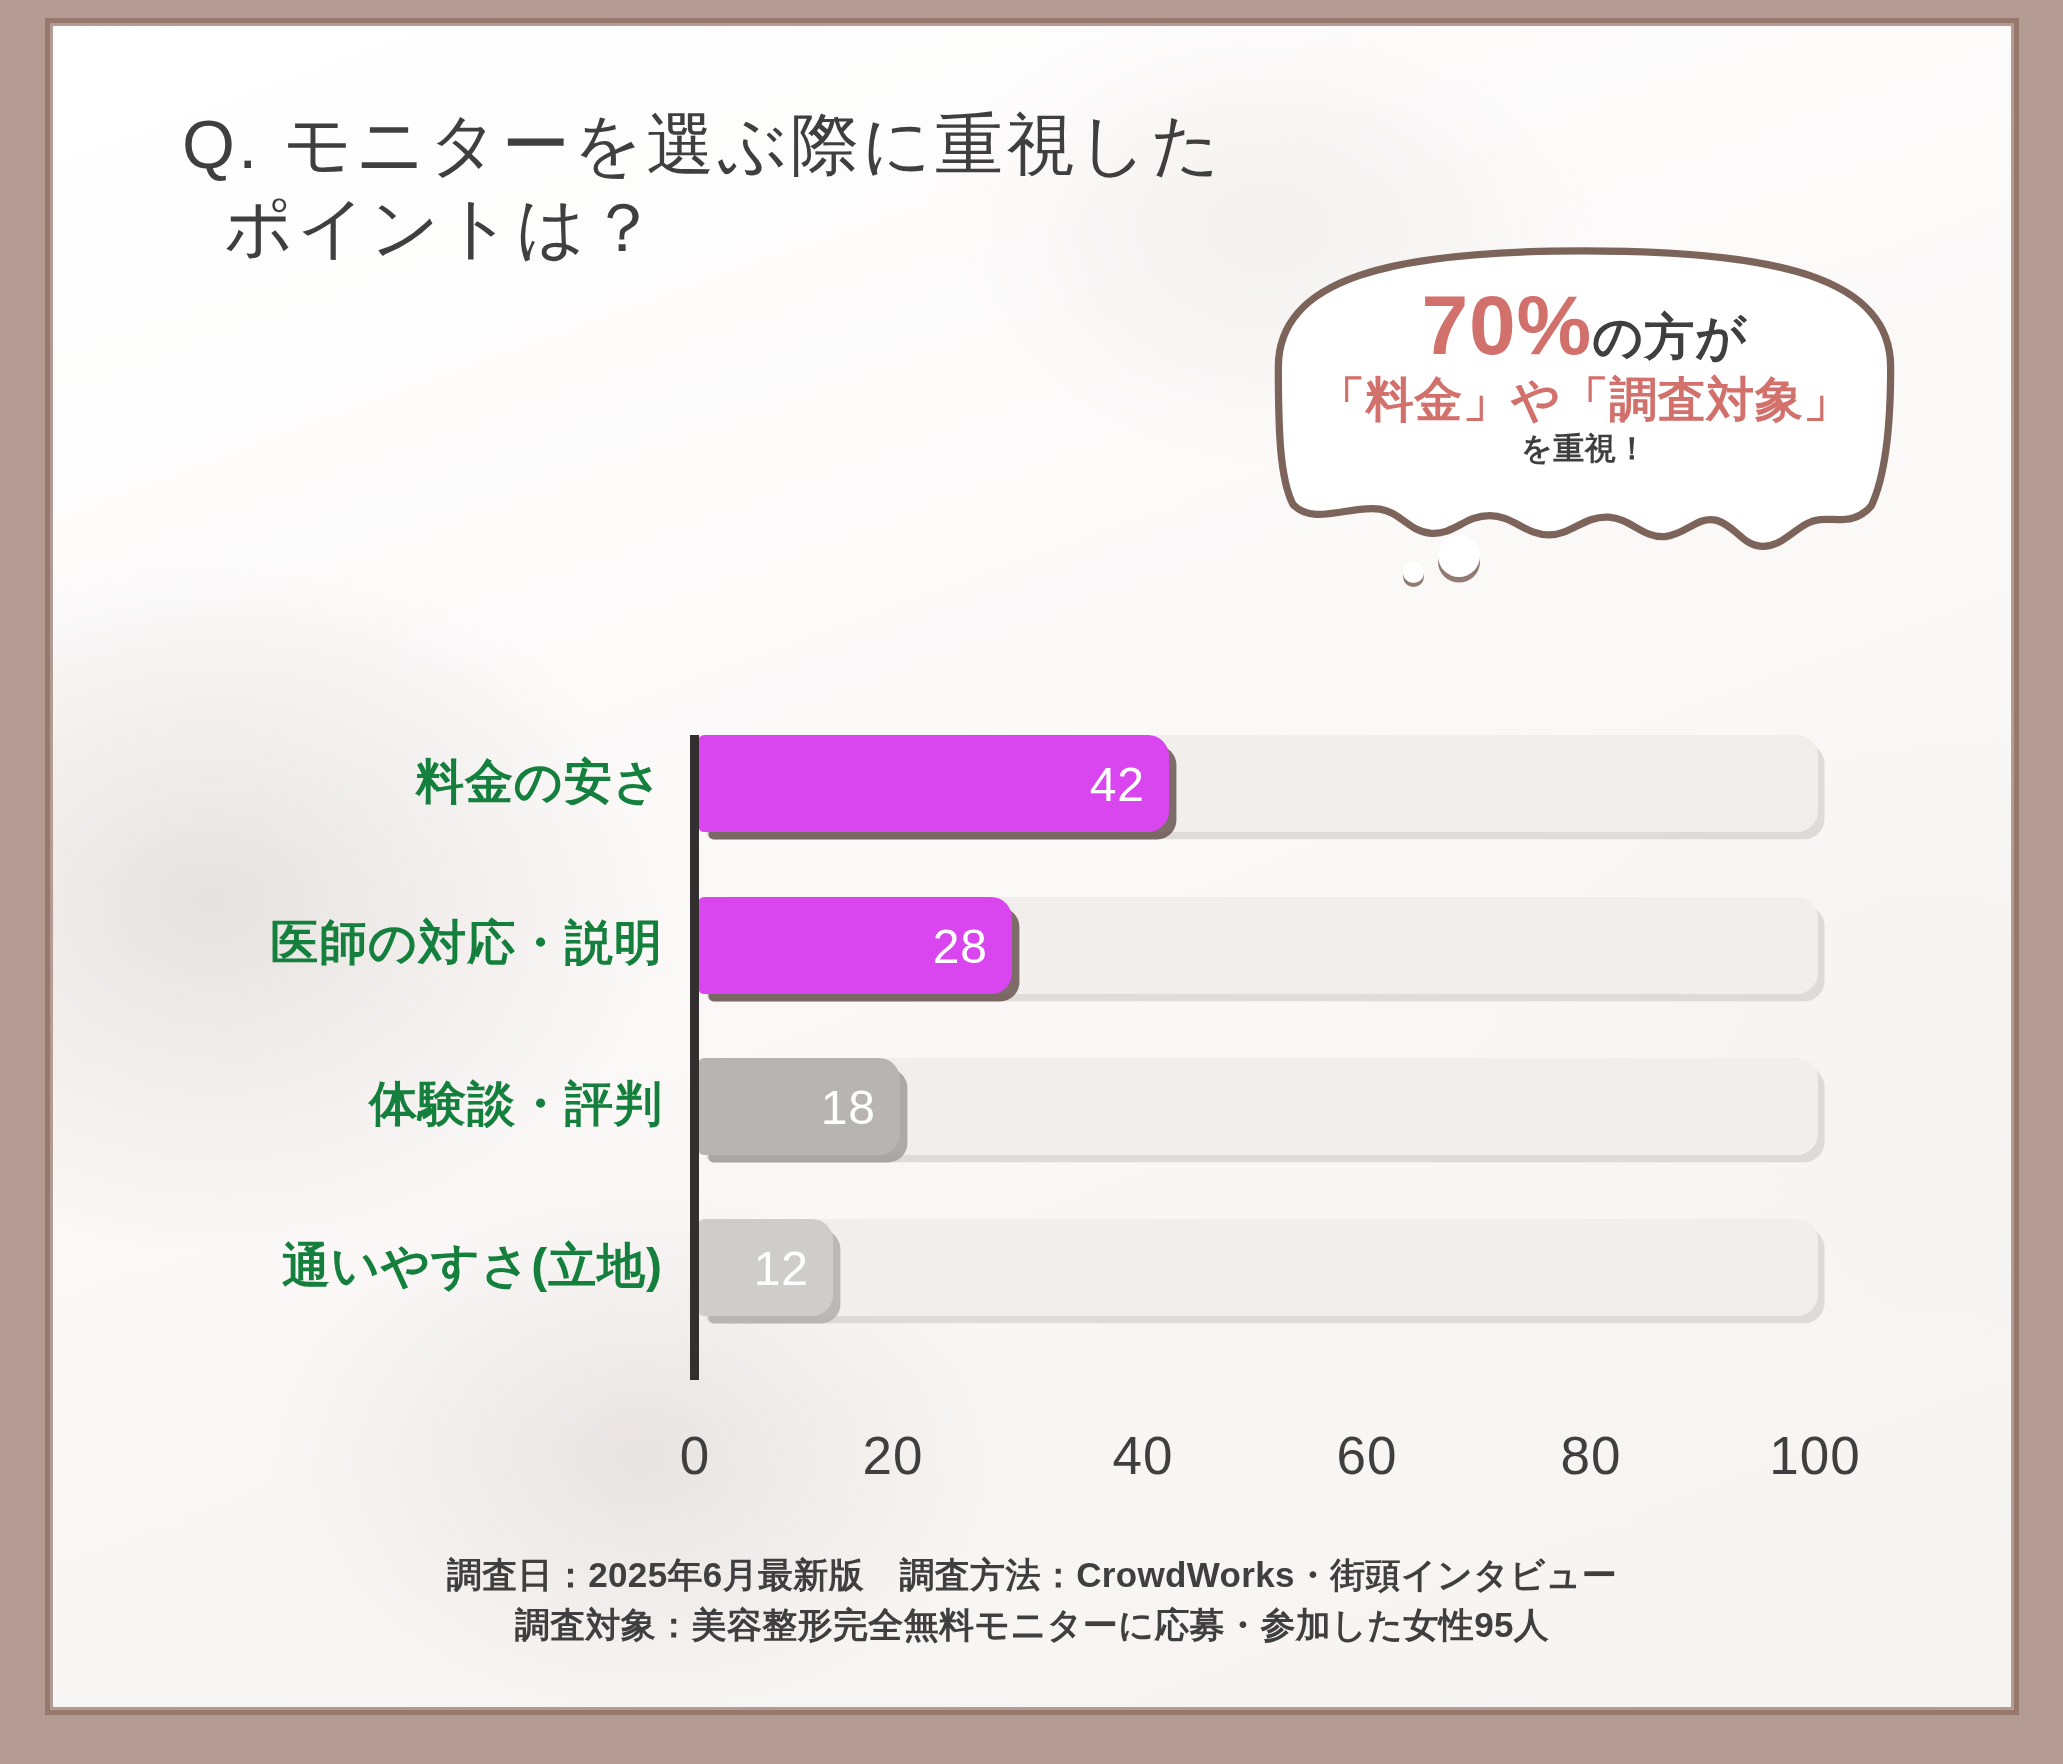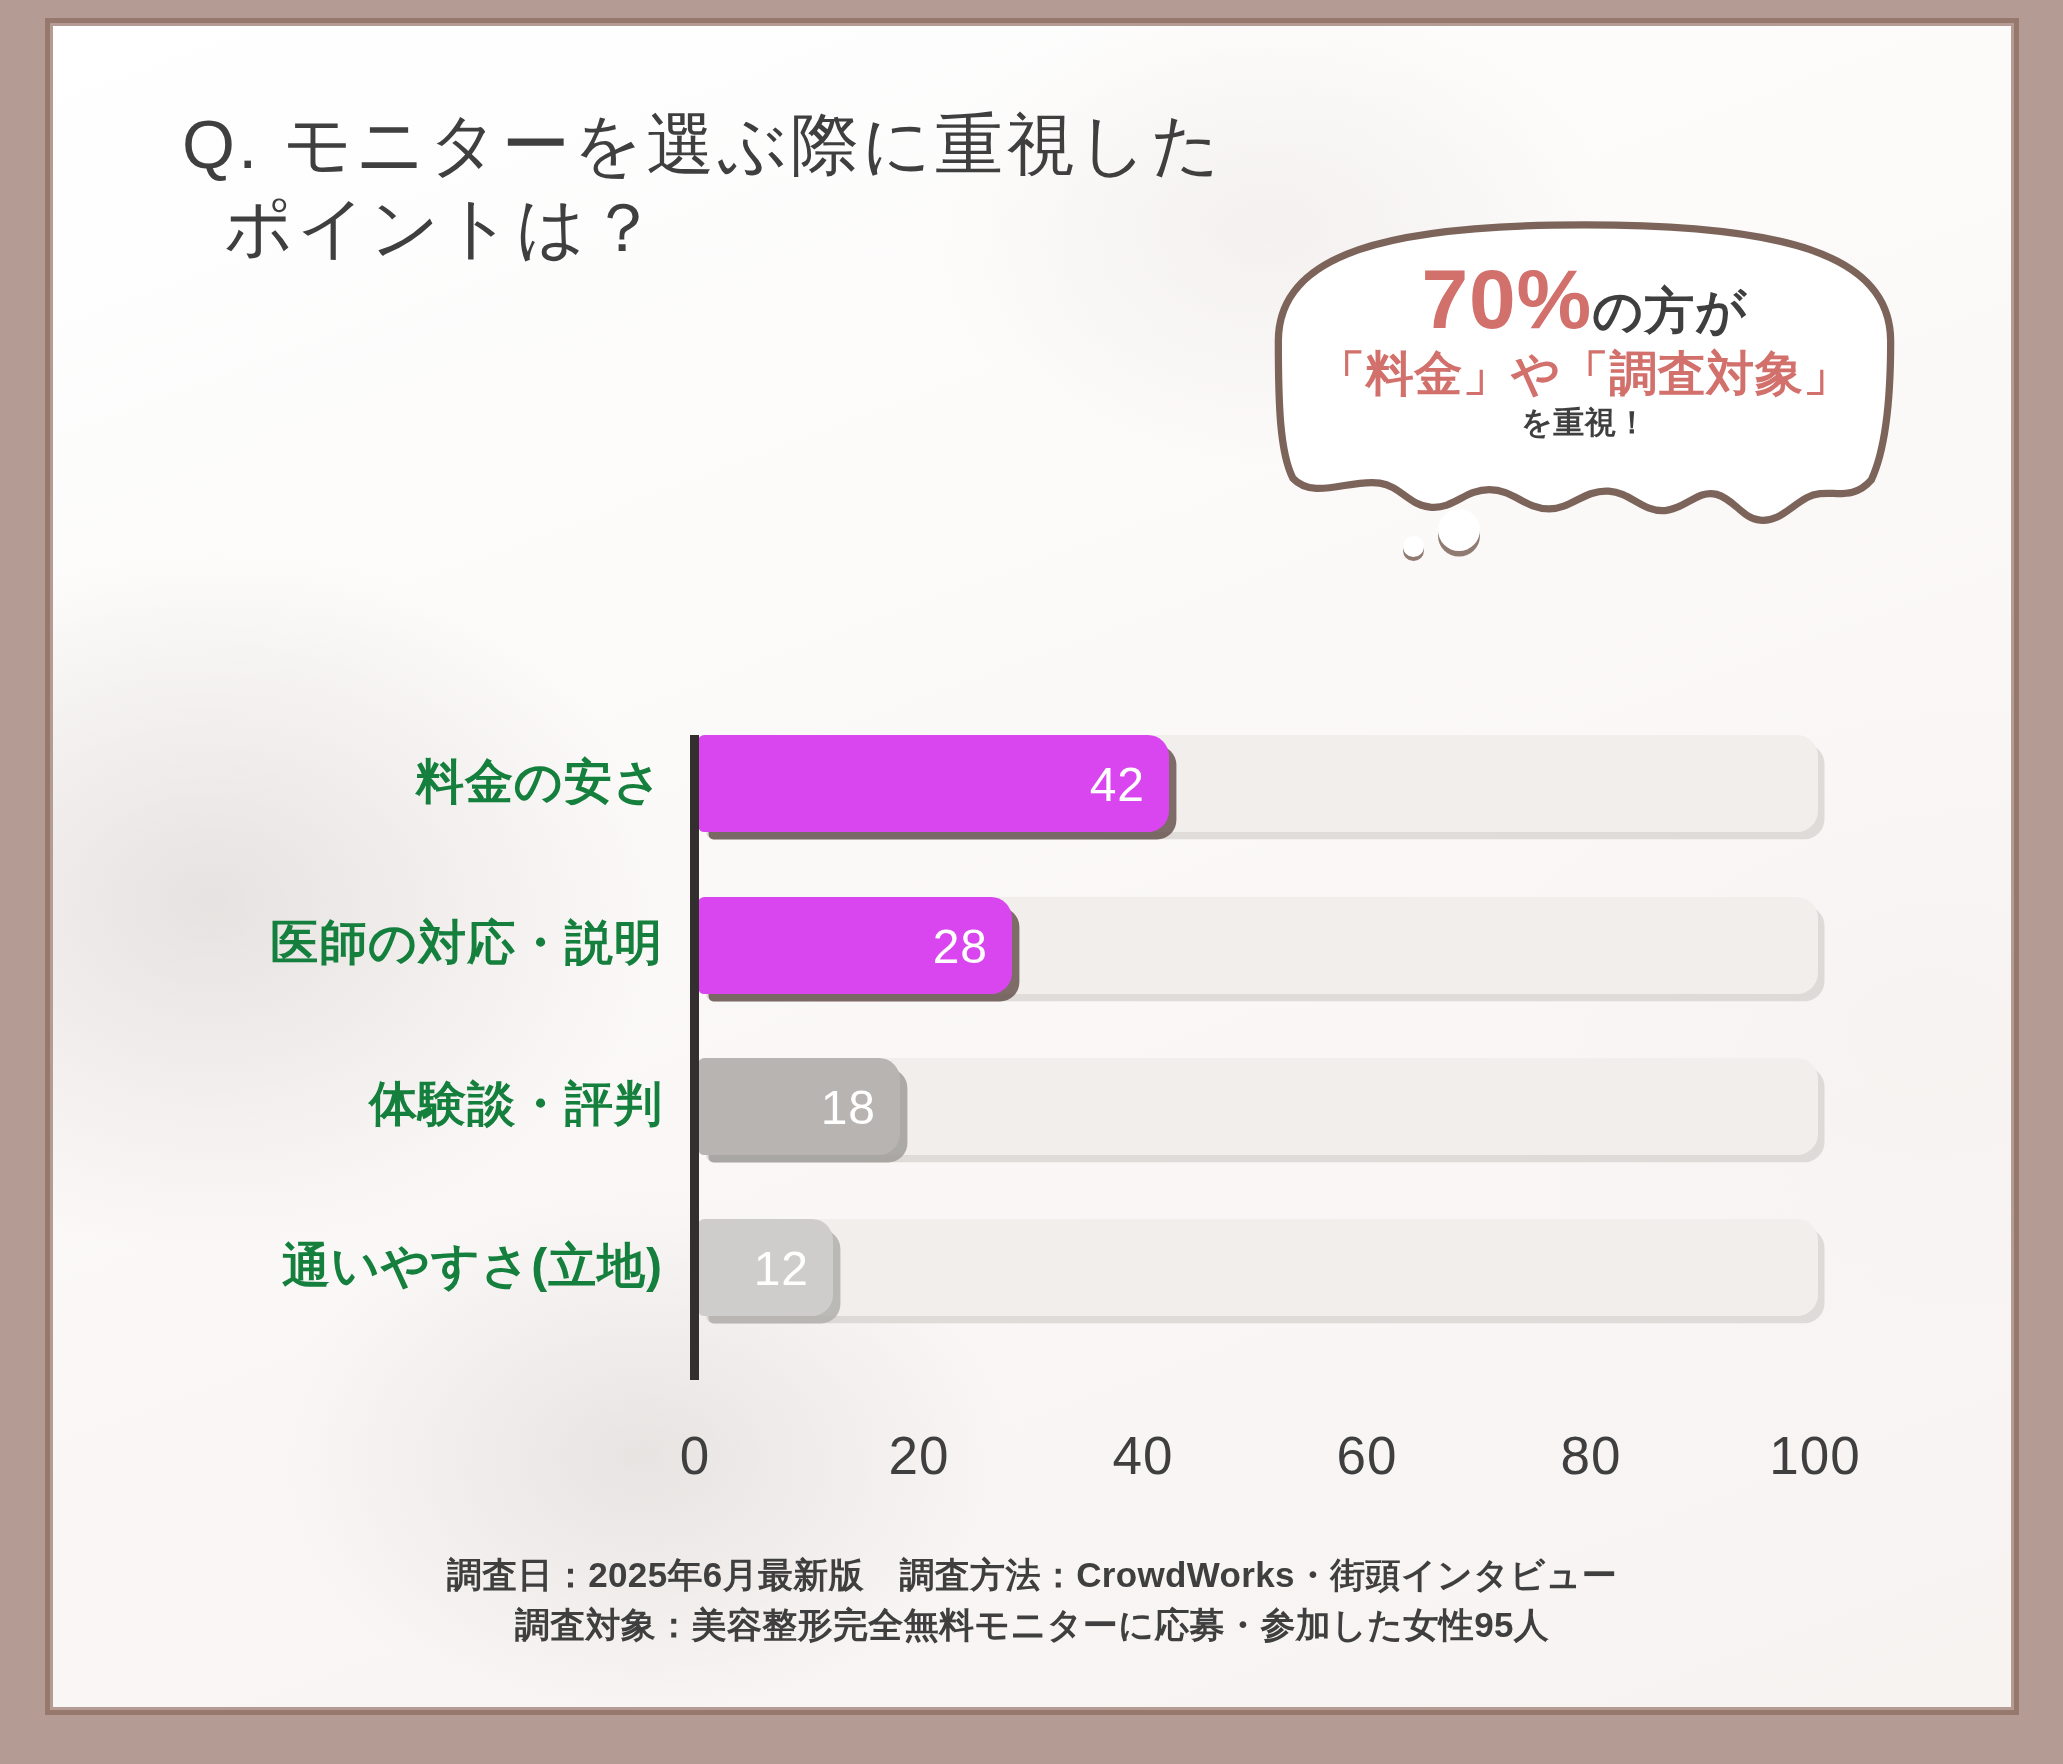--- a/index.html
+++ b/index.html
@@ -42,21 +42,21 @@
   #title{
     position:absolute;left:129px;top:77px;width:1129px;
     font-size:68px;line-height:1.22;font-weight:400;color:#3f3f3f;
     letter-spacing:.05em;
   }
   #title .t-line{display:block;white-space:pre;}
   #title .t-line2{margin-left:42px;}
 
   
   #bubble-wrap{
-    position:absolute;left:1177px;top:194px;width:709px;height:347px;
+    position:absolute;left:1177px;top:220px;width:709px;height:347px;
   }
   #bubble-shape{
     position:absolute;left:0;top:0;width:709px;height:347px;
   }
   #bubble-text{
     position:absolute;left:0;top:37px;width:709px;
     text-align:center;
   }
   .bub-l1{font-size:0;line-height:1;white-space:nowrap;}
   .bub-pct{
@@ -191,21 +191,21 @@
     <div class="bar gray-dark" style="top:1032px;width:202px">
       <span class="bar-value">18</span>
     </div>
     <div class="bar gray-light" style="top:1193px;width:135px">
       <span class="bar-value">12</span>
     </div>
 
     <div id="axis-line"></div>
 
     <div class="tick-label" style="left:642px">0</div>
-    <div class="tick-label" style="left:866px">20</div>
+    <div class="tick-label" style="left:840px">20</div>
     <div class="tick-label" style="left:1090px">40</div>
     <div class="tick-label" style="left:1314px">60</div>
     <div class="tick-label" style="left:1538px">80</div>
     <div class="tick-label" style="left:1762px">100</div>
   </div>
 
   <div id="footer">
     <div class="foot-line">調査日：2025年6月最新版　調査方法：CrowdWorks・街頭インタビュー</div>
     <div class="foot-line">調査対象：美容整形完全無料モニターに応募・参加した女性95人</div>
   </div>

